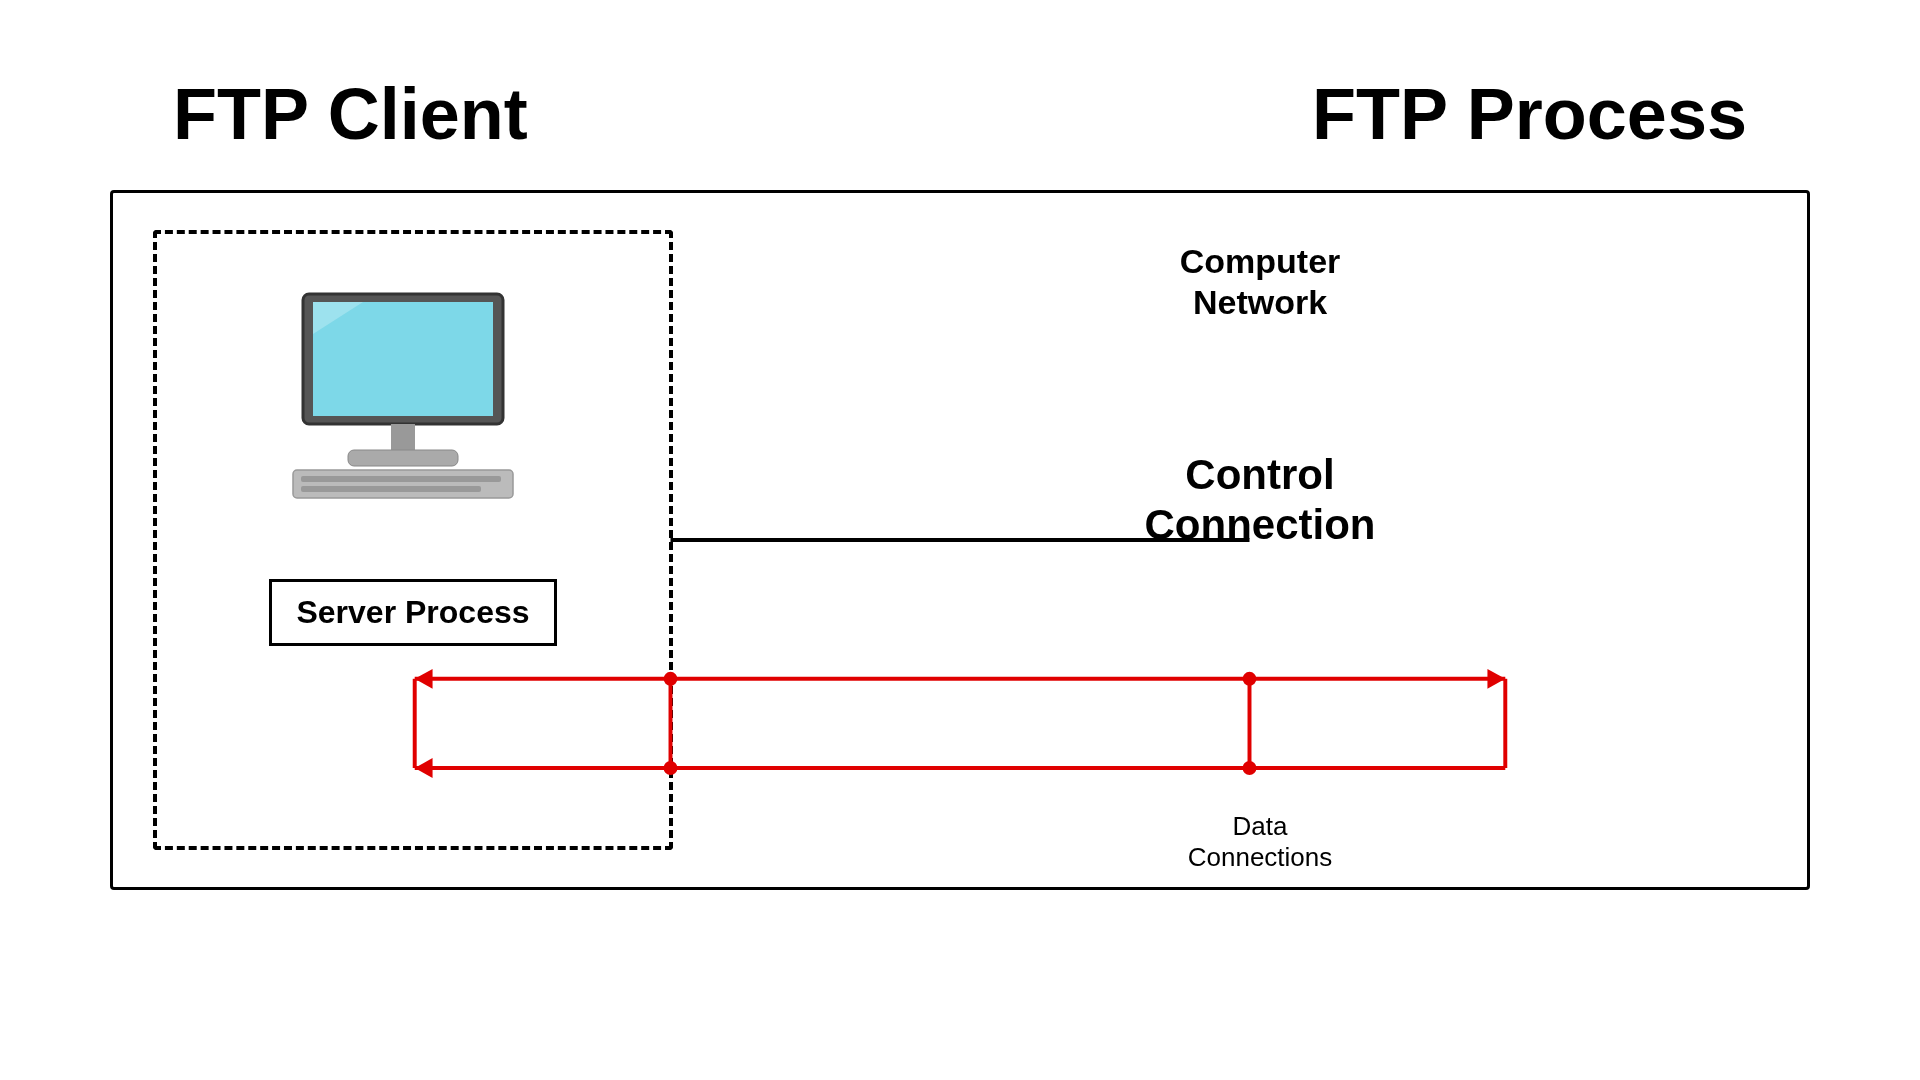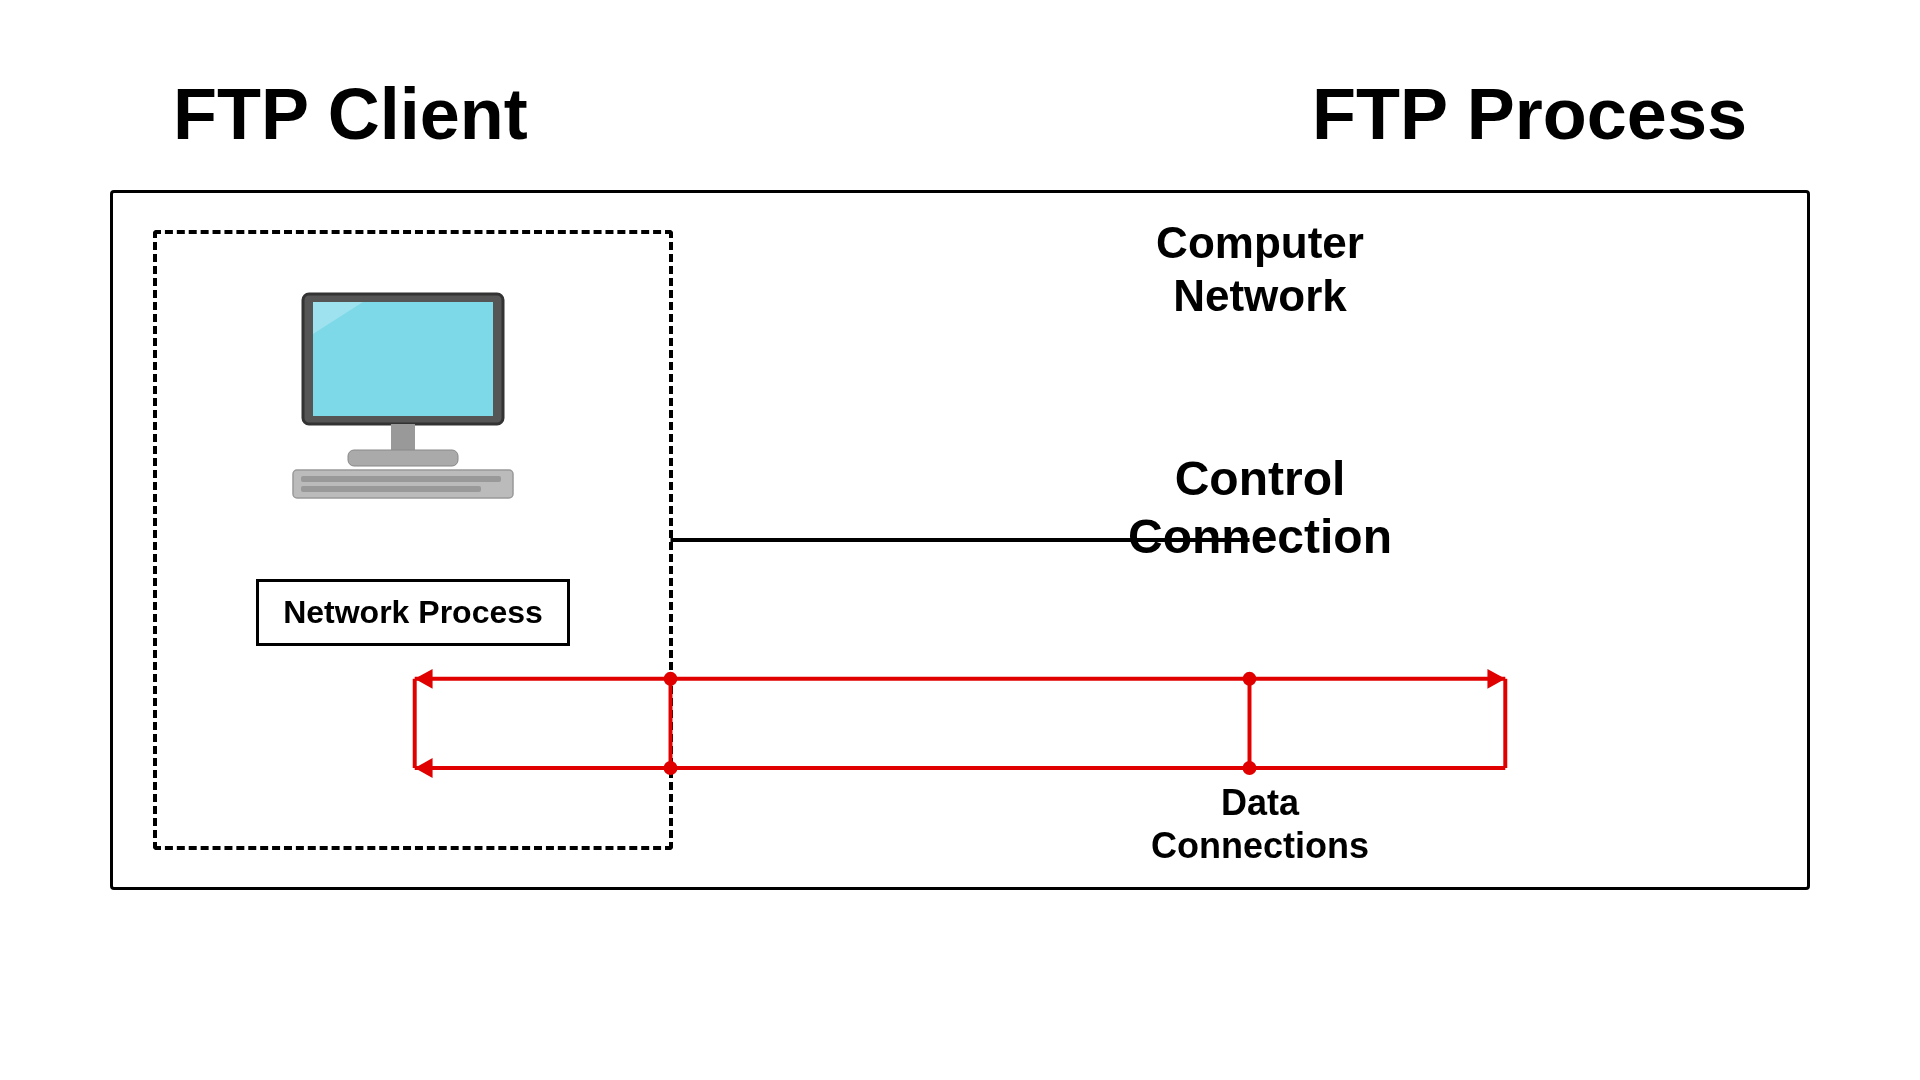--- a/index.html
+++ b/index.html
@@ -93,43 +93,43 @@
       position: relative;
       display: flex;
       flex-direction: column;
       align-items: center;
       justify-content: center;
     }
 
     
     .network-label {
       position: absolute;
-      top: 24px;
+      top: 48px;
       text-align: center;
-      font-size: 44px;
+      font-size: 34px;
       font-weight: 700;
       line-height: 1.2;
     }
 
     .control-label {
       position: absolute;
       top: 50%;
       transform: translateY(-90px);
       text-align: center;
-      font-size: 48px;
+      font-size: 42px;
       font-weight: 700;
       line-height: 1.2;
     }
 
     .data-label {
       position: absolute;
-      bottom: 20px;
+      bottom: 14px;
       text-align: center;
-      font-size: 36px;
-      font-weight: 700;
+      font-size: 26px;
+      font-weight: 400;
       line-height: 1.2;
     }
 
     
     .connections-svg {
       position: absolute;
       top: 0;
       left: 0;
       width: 100%;
       height: 100%;
@@ -173,21 +173,21 @@
           <rect x="65" y="166" width="110" height="16" rx="6" fill="#aaa" stroke="#888" stroke-width="1"></rect>
 
           <rect x="10" y="186" width="220" height="28" rx="4" fill="#bbb" stroke="#999" stroke-width="1.5"></rect>
 
           <rect x="18" y="192" width="200" height="6" rx="2" fill="#999"></rect>
           <rect x="18" y="202" width="180" height="6" rx="2" fill="#999"></rect>
         </svg>
       </div>
 
       <div class="process-box">
-        <span>Network Process</span>
+        <span>Server Process</span>
       </div>
     </div>
 
     <div class="center-area">
       <div class="network-label">
         <span>Computer<br>Network</span>
       </div>
       <div class="control-label">
         <span>Control<br>Connection</span>
       </div>

